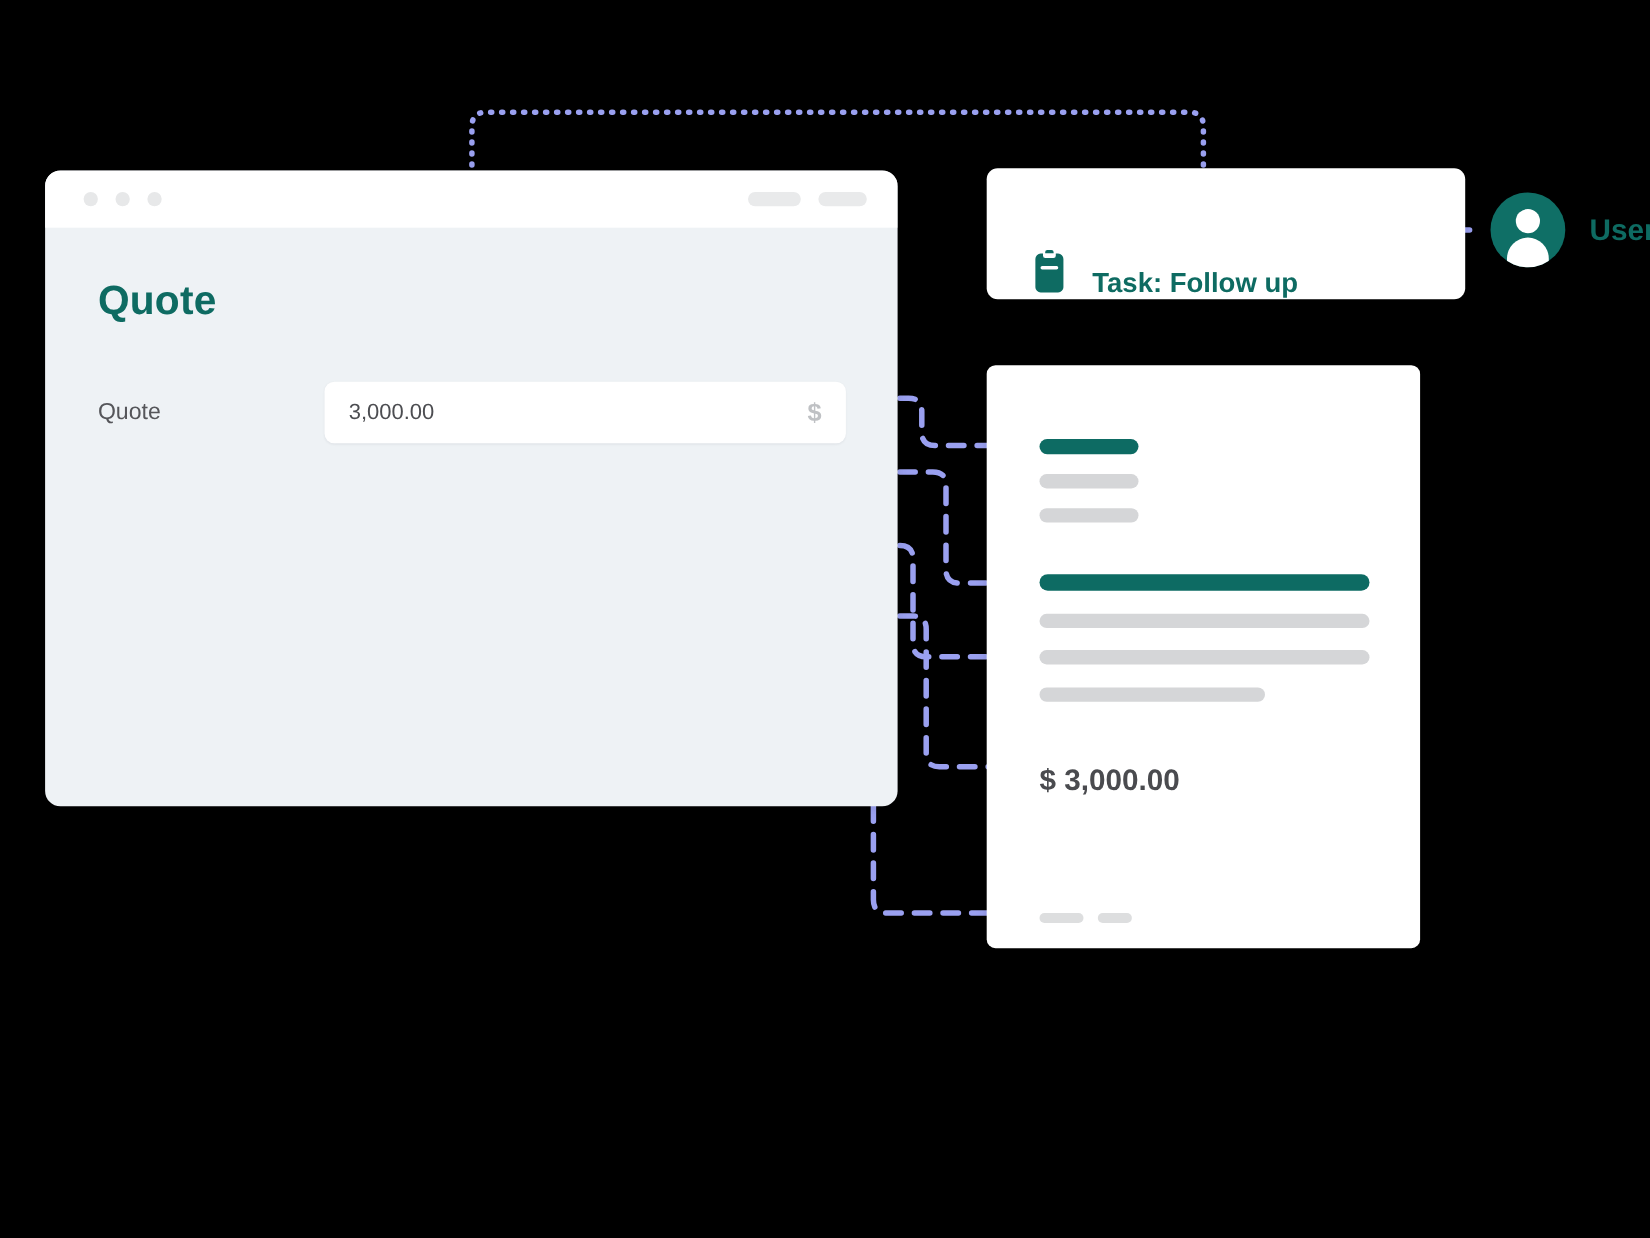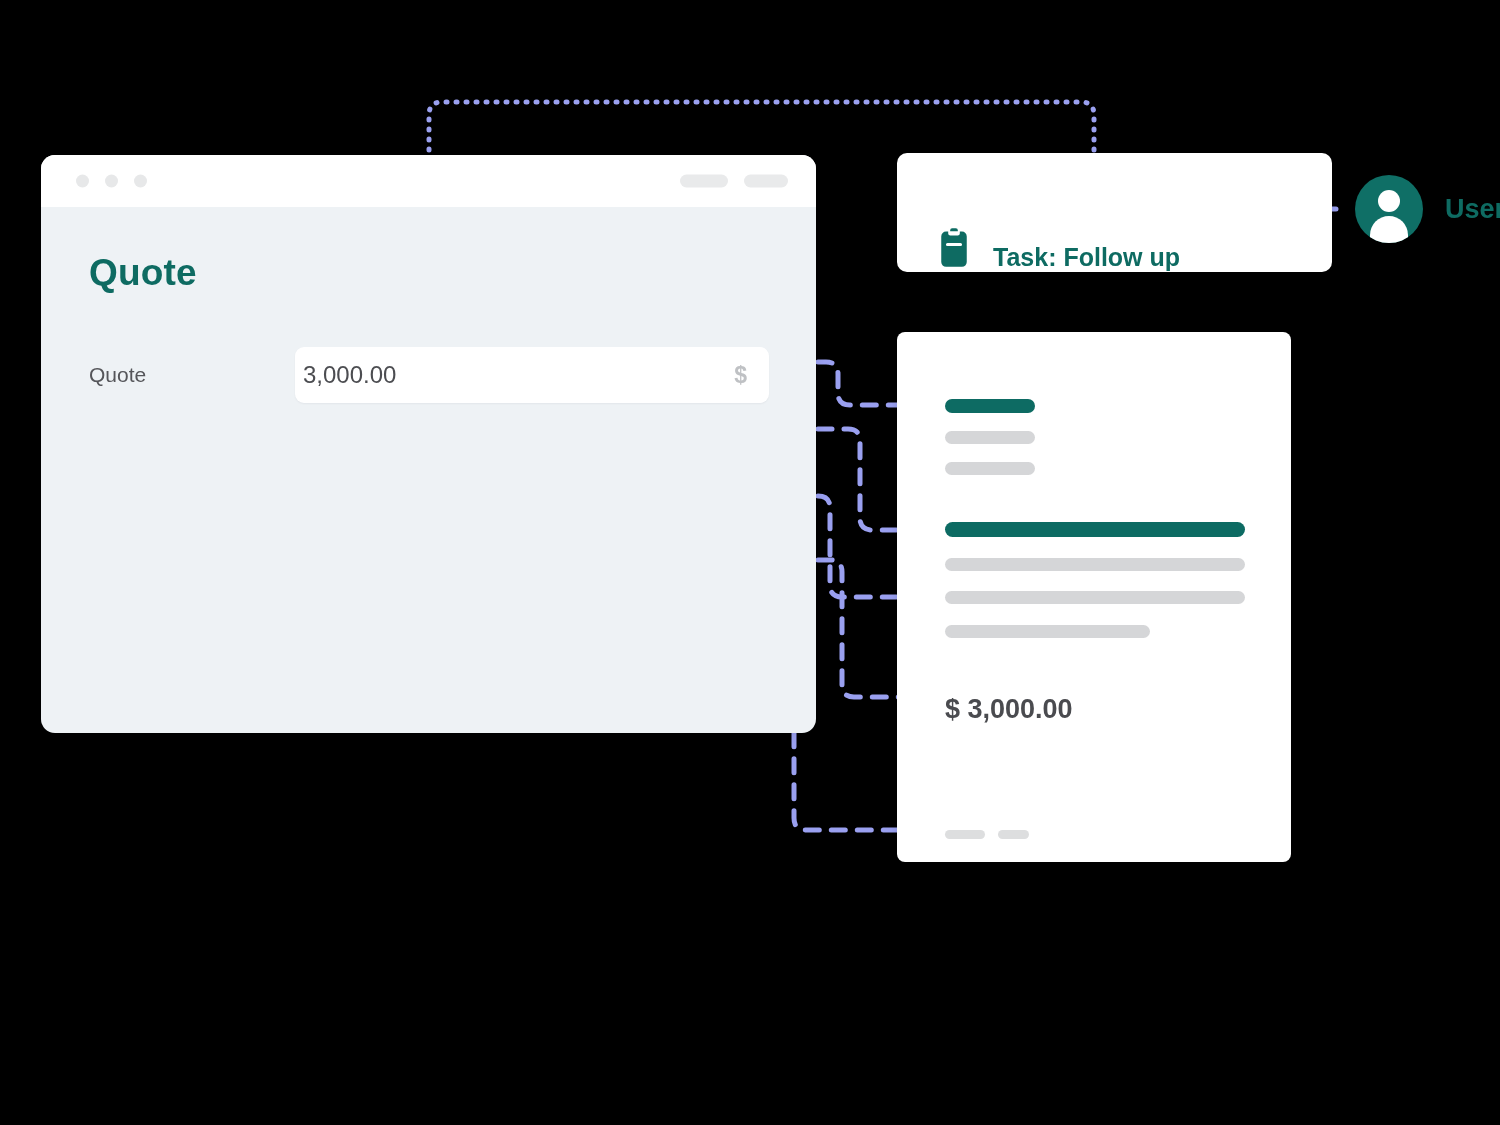--- a/index.html
+++ b/index.html
@@ -50,21 +50,21 @@
     display:flex;align-items:center;position:relative;
     box-shadow:0 1px 2px rgba(16,24,40,.05);
   }
   .field.full{width:474px;}
   .field.half-a{width:198px;}
   .field.half-b{width:264px;}
   .bar{height:15px;border-radius:8px;background:#d5d6d8;margin-left:19px;}
   .bar.w1{width:255px;}
   .bar.w2{width:118px;}
   .bar.w3{width:190px;}
-  .fval{margin-left:8px;font-size:24px;color:#4c4d51;}
+  .fval{margin-left:22px;font-size:20px;color:#4c4d51;}
   .fsuffix{position:absolute;right:22px;font-size:23px;color:#bfc1c4;font-weight:600;}
 
   
   .task-card{
     position:absolute;left:897px;top:153px;width:395px;height:119px;
     background:#fff;border-radius:10px;
     box-shadow:0 2px 10px rgba(0,0,0,.13);
     display:flex;align-items:flex-end;padding-left:40px;gap:22px;
   }
   .task-label{font-size:25px;font-weight:bold;color:#0e6b62;}

